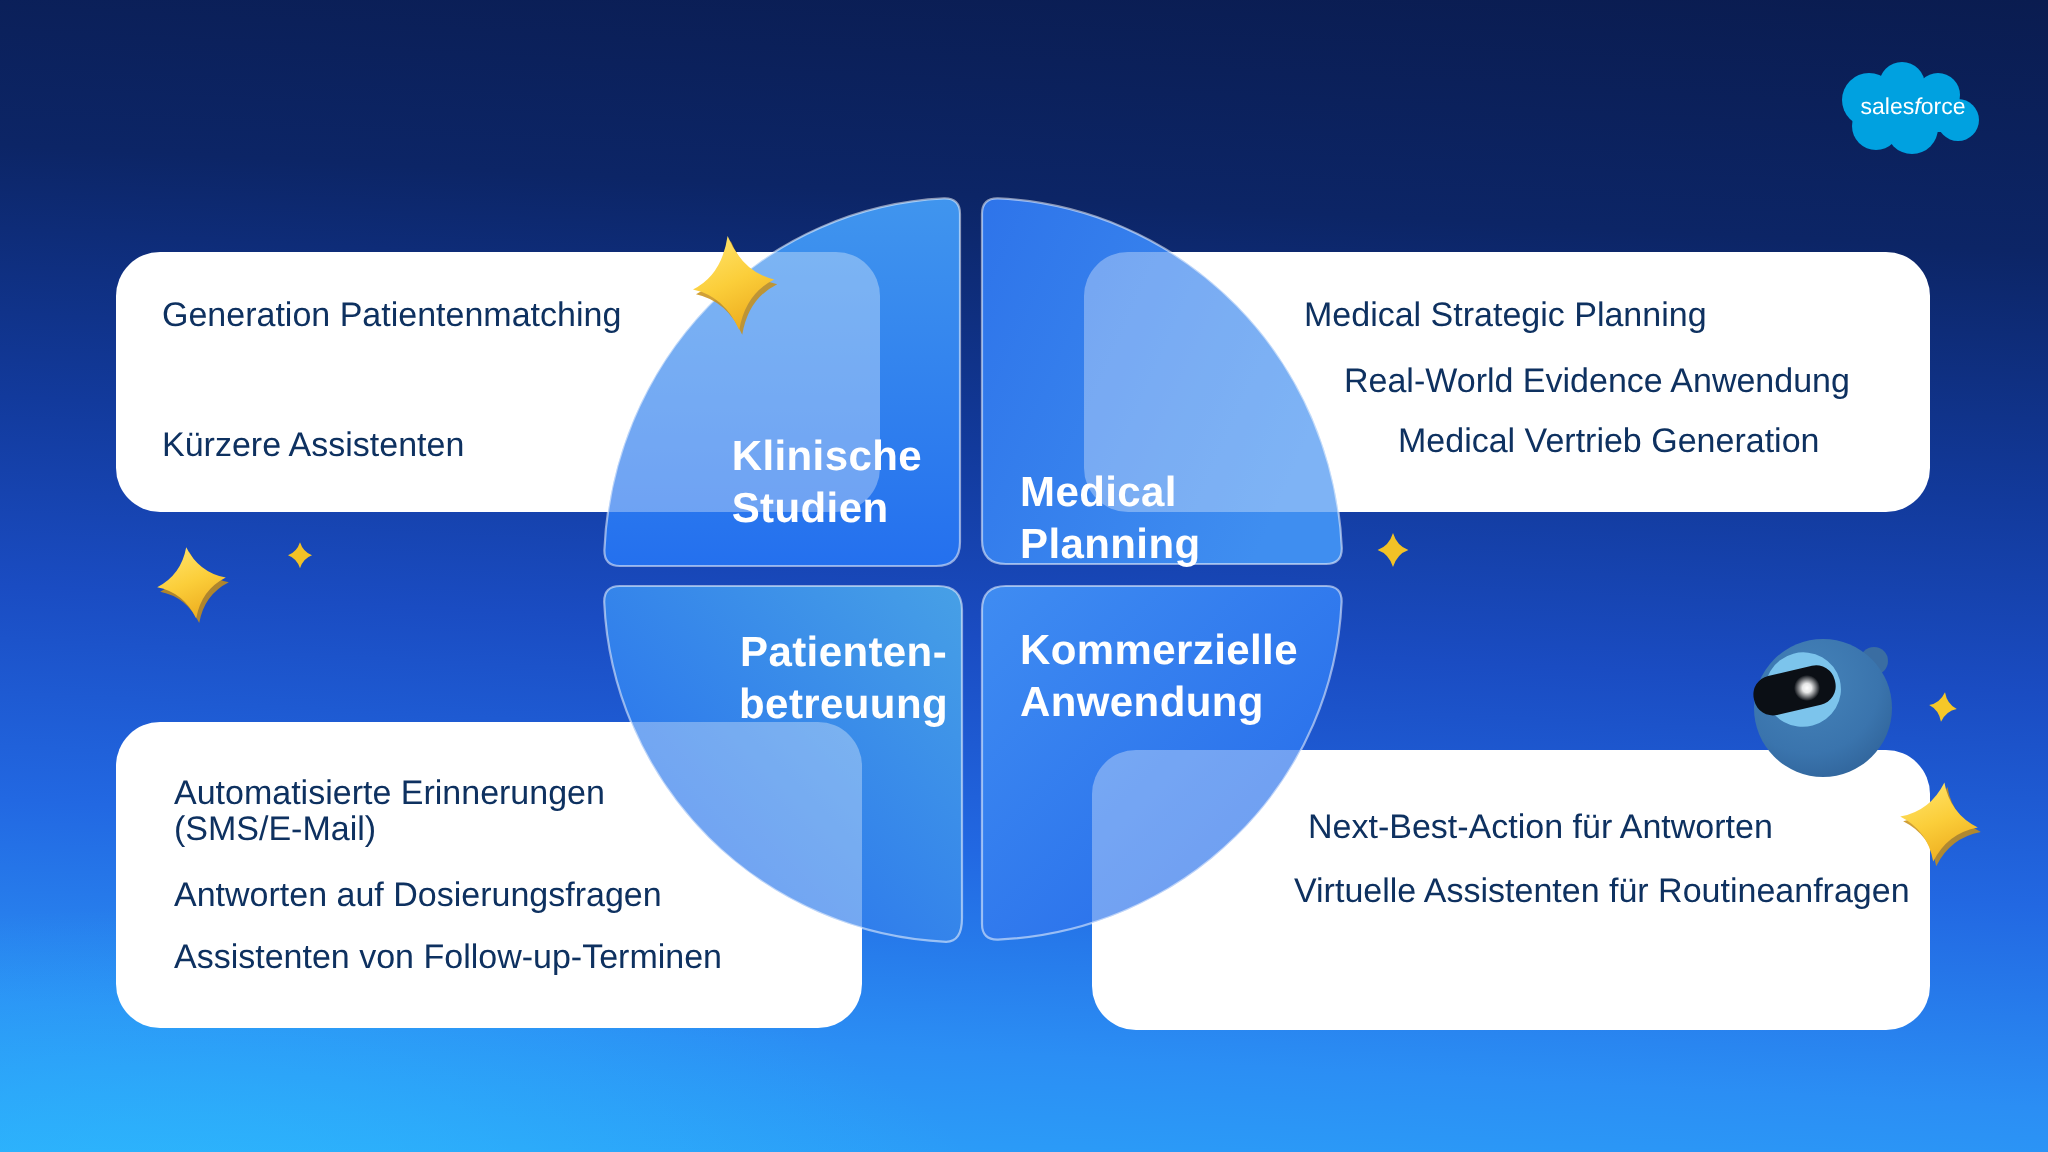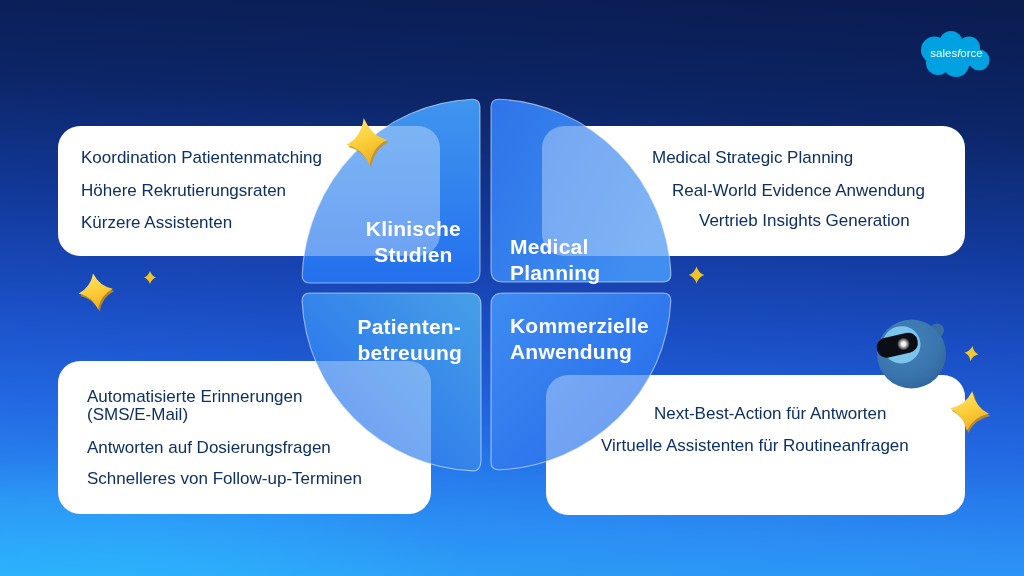--- a/index.html
+++ b/index.html
@@ -14,34 +14,33 @@
 </style>
 </head>
 <body>
 <div id="stage">
 
   <div class="card" style="left:58px;top:126px;width:382px;height:130px"></div>
   <div class="card" style="left:542px;top:126px;width:423px;height:130px"></div>
   <div class="card" style="left:58px;top:361px;width:373px;height:153px"></div>
   <div class="card" style="left:546px;top:375px;width:419px;height:140px"></div>
 
-  <div class="ln" style="left:81px;top:149px">Koordination Patientenmatching</div>
-  <div class="ln" style="left:81px;top:182px">Höhere Rekrutierungsraten</div>
+  <div class="ln" style="left:81px;top:149px">Generation Patientenmatching</div>
   <div class="ln" style="left:81px;top:214px">Kürzere Assistenten</div>
 
   <div class="ln" style="left:652px;top:149px">Medical Strategic Planning</div>
   <div class="ln" style="left:672px;top:182px">Real-World Evidence Anwendung</div>
-  <div class="ln" style="left:699px;top:212px">Vertrieb Insights Generation</div>
+  <div class="ln" style="left:699px;top:212px">Medical Vertrieb Generation</div>
 
   <div class="ln" style="left:87px;top:439px">Antworten auf Dosierungsfragen</div>
   <div class="ln" style="left:87px;top:388px">Automatisierte Erinnerungen<br>(SMS/E-Mail)</div>
-  <div class="ln" style="left:87px;top:470px">Schnelleres von Follow-up-Terminen</div>
+  <div class="ln" style="left:87px;top:470px">Assistenten von Follow-up-Terminen</div>
 
   <div class="ln" style="left:654px;top:405px">Next-Best-Action für Antworten</div>
-  <div class="ln" style="left:601px;top:437px">Virtuelle Assistenten für Routineanfragen</div>
+  <div class="ln" style="left:647px;top:437px">Virtuelle Assistenten für Routineanfragen</div>
 
   <svg width="1024" height="576" viewBox="0 0 1024 576" style="position:absolute;left:0;top:0">
     <defs>
       <linearGradient id="gTL" x1="0" y1="0" x2="0" y2="1">
         <stop offset="0" stop-color="#4095ee"></stop>
           <stop offset="1" stop-color="#2470ee"></stop>
       </linearGradient>
       <linearGradient id="gTR" x1="0" y1="0" x2="1" y2="0.45">
         <stop offset="0" stop-color="#2e74ea"></stop>
           <stop offset="1" stop-color="#3f8ef0"></stop>
@@ -82,23 +81,23 @@
         </g>
       <g clip-path="url(#cBL)">
           <rect x="58" y="361" width="373" height="153" rx="22"></rect>
         </g>
       <g clip-path="url(#cBR)">
           <rect x="546" y="375" width="419" height="140" rx="22"></rect>
         </g>
     </g>
   </svg>
 
-  <div class="qlbl" style="right:563px;top:216px;text-align:center">Klinische<br>Studien</div>
+  <div class="qlbl" style="right:563px;top:216px;text-align:left">Klinische<br>Studien</div>
   <div class="qlbl" style="left:510px;top:234px">Medical<br>Planning</div>
-  <div class="qlbl" style="right:562px;top:314px;text-align:left">Patienten-<br>betreuung</div>
+  <div class="qlbl" style="right:550px;top:314px;text-align:center">Patienten-<br>betreuung</div>
   <div class="qlbl" style="left:510px;top:313px">Kommerzielle<br>Anwendung</div>
 
   <svg width="1024" height="576" viewBox="0 0 1024 576">
     <defs>
       <linearGradient id="sg2" x1="0.25" y1="0" x2="0.65" y2="1">
         <stop offset="0" stop-color="#ffe36a"></stop>
         <stop offset="0.5" stop-color="#fbce3a"></stop>
         <stop offset="1" stop-color="#edac1e"></stop>
       </linearGradient>
       <radialGradient id="headg" cx="0.4" cy="0.32" r="0.85">

